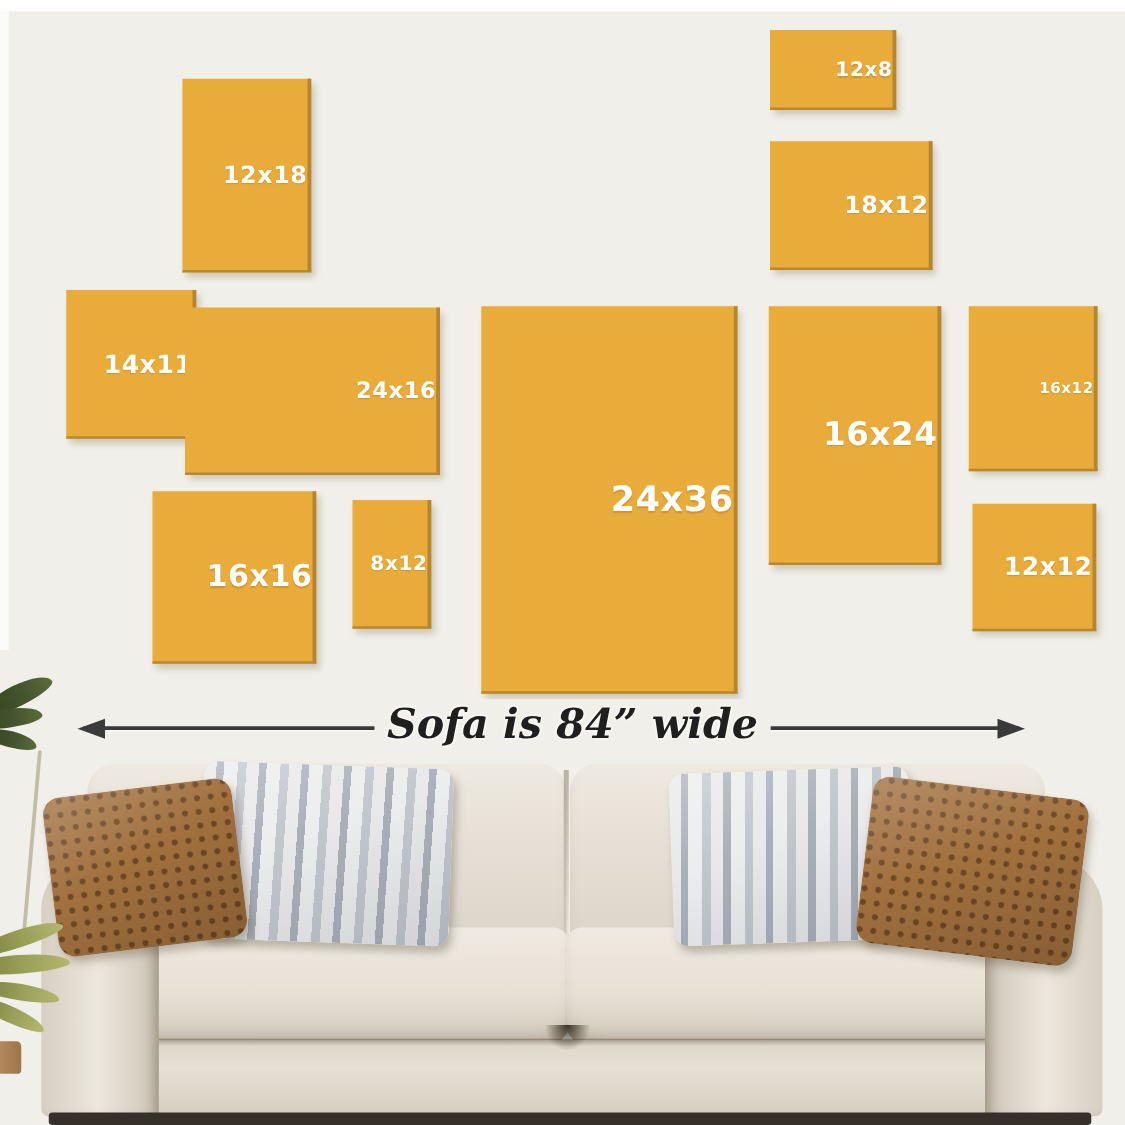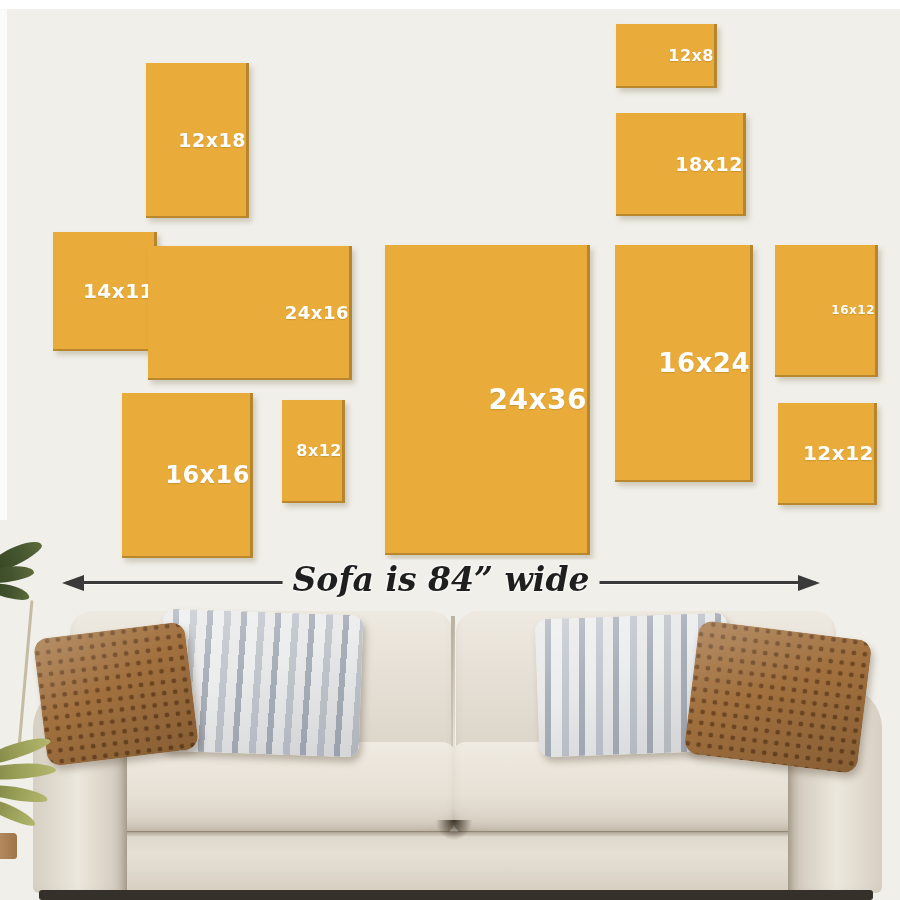--- a/index.html
+++ b/index.html
@@ -120,42 +120,42 @@
       </div>
       <div class="size-rect" style="left: 13px; top: 232px; width: 104px; height: 119px; margin-left: 40px;">
         <span class="size-label" style="font-size: 20px;">14x11</span>
       </div>
       <div class="size-rect" style="left: 148px; top: 246px; width: 204px; height: 134px;">
         <span class="size-label" style="font-size: 18px;">24x16</span>
       </div>
       <div class="size-rect" style="left: 385px; top: 245px; width: 205px; height: 310px;">
         <span class="size-label" style="font-size: 28px;">24x36</span>
       </div>
-      <div class="size-rect" style="left: 615px; top: 245px; width: 138px; height: 237px;">
+      <div class="size-rect" style="left: 615px; top: 245px; width: 138px; height: 207px;">
         <span class="size-label" style="font-size: 26px;">16x24</span>
       </div>
       <div class="size-rect" style="left: 775px; top: 245px; width: 103px; height: 132px;">
         <span class="size-label" style="font-size: 12px;">16x12</span>
       </div>
-      <div class="size-rect" style="left: 122px; top: 393px; width: 131px; height: 165px;">
+      <div class="size-rect" style="left: 122px; top: 393px; width: 131px; height: 138px;">
         <span class="size-label" style="font-size: 24px;">16x16</span>
       </div>
       <div class="size-rect" style="left: 282px; top: 400px; width: 63px; height: 103px;">
         <span class="size-label" style="font-size: 16px;">8x12</span>
       </div>
       <div class="size-rect" style="left: 778px; top: 403px; width: 99px; height: 102px;">
         <span class="size-label" style="font-size: 20px;">12x12</span>
       </div>
     </div>
 
   <div id="measure">
     <div id="measure-line" style="left: 66px; width: 750px; top: 581px;"></div>
     <div id="arrowhead-left" class="arrowhead" style="left: 62px;"></div>
     <div id="arrowhead-right" class="arrowhead" style="left: 798px;"></div>
-    <div id="measure-label" style="left: 441px; top: 579px;">Sofa is 84” wide</div>
+    <div id="measure-label" style="left: 458px; top: 579px;">Sofa is 84” wide</div>
   </div>
 
   <div id="sofa">
     <div id="back-cushion-left" class="back-cushion"></div>
     <div id="back-cushion-right" class="back-cushion"></div>
     <div id="back-seam"></div>
     <div id="seat-cushion-left" class="seat-cushion"></div>
     <div id="seat-cushion-right" class="seat-cushion"></div>
     <div id="sofa-base"></div>
     <div id="base-crease"></div>

